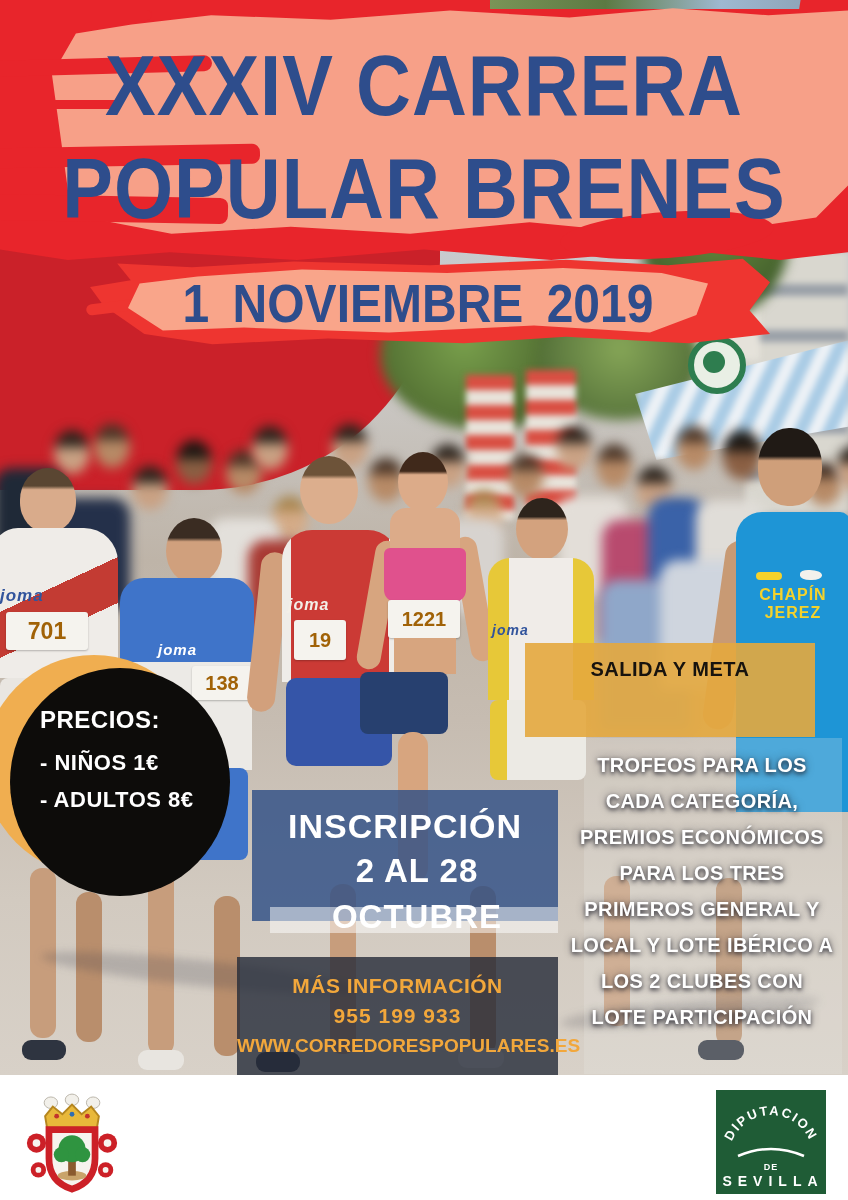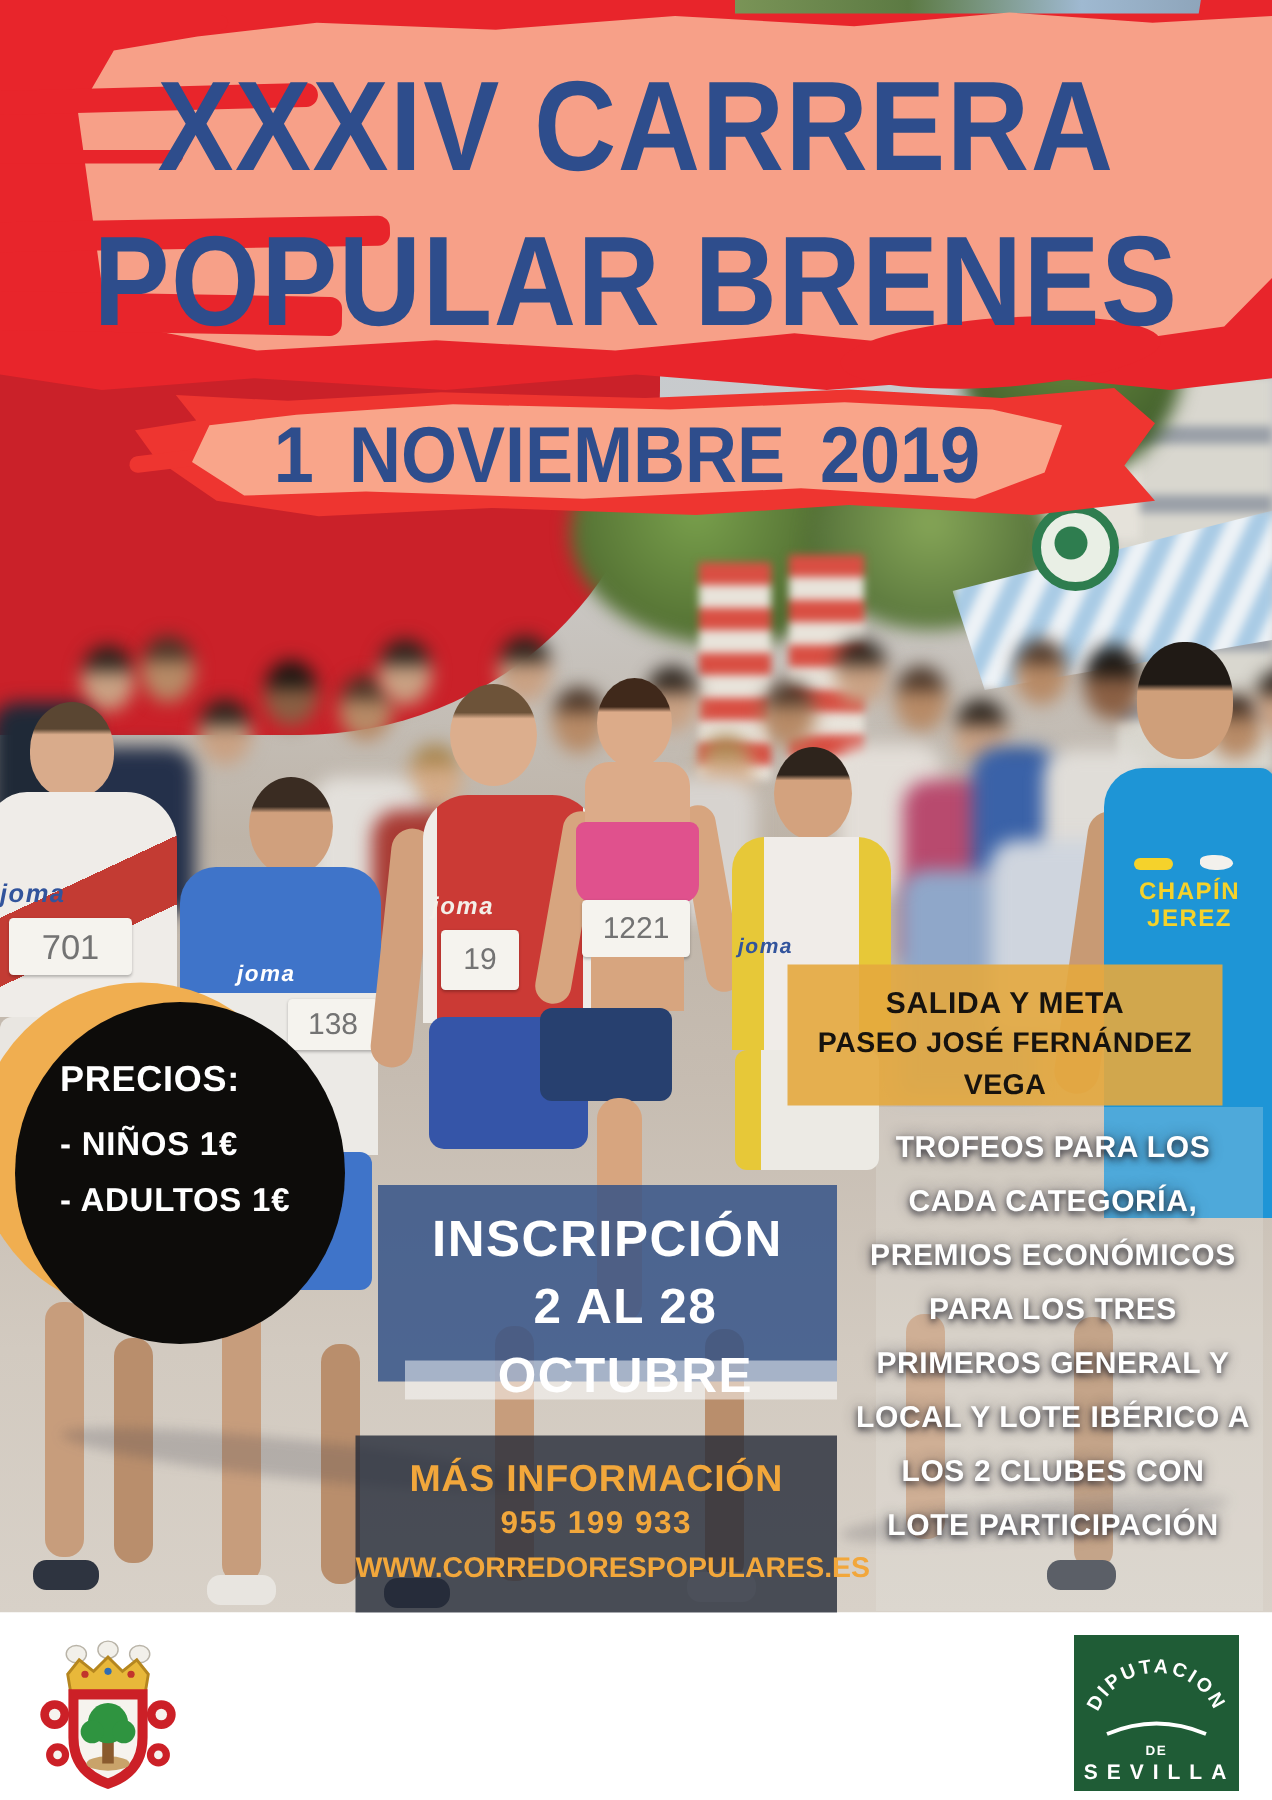--- a/index.html
+++ b/index.html
@@ -15,21 +15,21 @@
   .bh{width:36px;height:44px;border-radius:50%;}
   .t1{background:linear-gradient(#2c241d 36%,#c9a183 42%);}
   .t2{background:linear-gradient(#4a3527 34%,#b78a66 40%);}
   .t3{background:linear-gradient(#1d1813 40%,#8a5f43 46%);}
   .t4{background:linear-gradient(#a8854e 30%,#d4ab87 38%);}
   .btb{border-radius:18px 18px 0 0;}
   .leg{width:26px;border-radius:12px;}
   .shoe{height:20px;border-radius:9px;}
 
   .bib{background:#f5f3ee;border-radius:3px;text-align:center;
-       color:#737373;font-weight:400;box-shadow:0 1px 2px rgba(0,0,0,.25);}
+       color:#a16207;font-weight:700;box-shadow:0 1px 2px rgba(0,0,0,.25);}
   .joma{font-style:italic;font-weight:700;text-align:left;letter-spacing:1px;}
 
   
   .hdr-red{left:0;top:0;width:848px;height:260px;background:#e8252b;
     clip-path:polygon(0 0,100% 0,100% 97%,92% 100%,80% 96%,65% 100%,50% 96%,35% 100%,20% 97%,8% 100%,0 96%);}
   .top-sliver{left:490px;top:0;width:330px;height:9px;
     background:linear-gradient(90deg,#7a9457,#5c7a43 35%,#9fb9d1 70%,#8aa0b5);}
   .salmon-top{left:52px;top:6px;width:796px;height:230px;background:#f7a088;
     clip-path:polygon(0% 30%,3% 12%,10% 8%,20% 4%,35% 6%,50% 2%,65% 5%,78% 1%,90% 4%,100% 2%,100% 78%,96% 92%,88% 96%,75% 99%,60% 94%,45% 99%,30% 96%,15% 99%,6% 93%,2% 80%,1% 55%);}
   .streak{left:-8px;background:#e8252b;border-radius:8px;}
@@ -66,21 +66,21 @@
   .trofeos span{display:block;}
 
   .inscrip{left:252px;top:790px;width:306px;height:117px;background:rgba(47,79,134,.82);
            text-align:center;color:#fff;font-weight:700;padding-top:14px;}
   .inscrip .l1{position:static;display:block;font-size:34px;line-height:44px;letter-spacing:1px;}
   .inscrip .l2{position:static;display:block;font-size:33px;line-height:46px;letter-spacing:1px;padding-left:24px;}
   .white-strip{left:270px;top:907px;width:288px;height:26px;background:rgba(255,255,255,.5);}
 
   .masinfo{left:237px;top:957px;width:321px;height:117px;background:rgba(36,42,56,.8);
            text-align:center;color:#f2a73b;font-weight:700;padding-top:14px;}
-  .masinfo .m1{position:static;display:block;font-size:25px;line-height:30px;letter-spacing:.5px;}
+  .masinfo .m1{position:static;display:block;font-size:21px;line-height:30px;letter-spacing:.5px;}
   .masinfo .m2{position:static;display:block;font-size:21px;line-height:30px;letter-spacing:1px;}
   .masinfo .m3{position:static;display:block;font-size:19px;line-height:30px;}
 
   
   .footer{left:0;top:1075px;width:848px;height:125px;background:#fff;}
 </style>
 </head>
 <body>
 
 <div class="poster">
@@ -219,26 +219,25 @@
 
   <div class="date-red"></div>
   <div class="date-spur"></div>
   <div class="date-salmon"></div>
   <div class="date-text">1 NOVIEMBRE 2019</div>
 
   <div class="badge-gold"></div>
   <div class="badge-black">
     <span class="bhd">PRECIOS:</span>
     <span class="bit">- NIÑOS 1€</span>
-    <span class="bit">- ADULTOS 1€</span>
+    <span class="bit">- ADULTOS 8€</span>
   </div>
 
   <div class="salida">
     <span class="l1">SALIDA Y META</span>
-    <span class="l2">PASEO JOSÉ FERNÁNDEZ VEGA</span>
   </div>
 
   <div class="trofeos">
     <span>TROFEOS PARA LOS</span>
     <span>CADA CATEGORÍA,</span>
     <span>PREMIOS ECONÓMICOS</span>
     <span>PARA LOS TRES</span>
     <span>PRIMEROS GENERAL Y</span>
     <span>LOCAL Y LOTE IBÉRICO A</span>
     <span>LOS 2 CLUBES CON</span>

